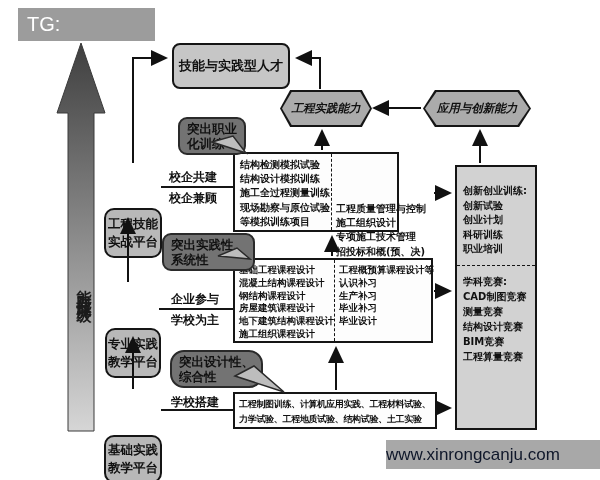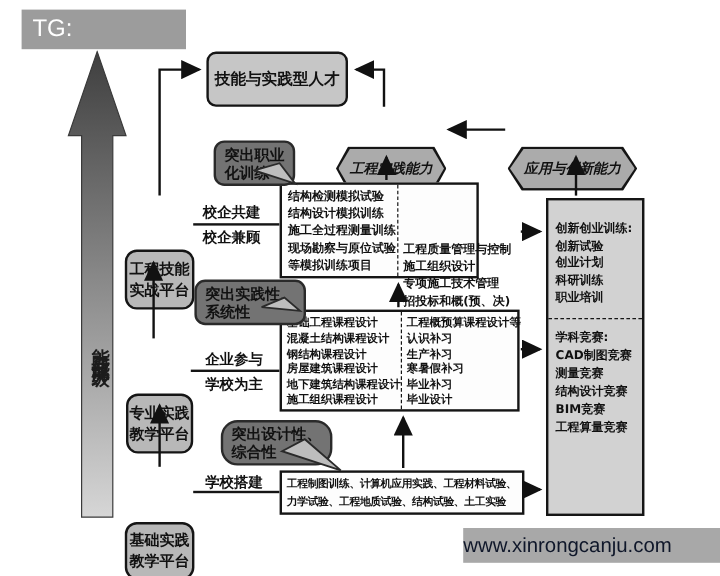--- a/index.html
+++ b/index.html
@@ -21,21 +21,21 @@
     color:#1c1c1c;letter-spacing:3px;text-align:center;
   }
   
   .goal{
     position:absolute;left:172px;top:43px;width:118px;height:46px;background:#c6c6c6;
     border:2px solid #151515;border-radius:8px;box-sizing:border-box;
     display:flex;align-items:center;justify-content:center;
     font-size:13px;font-weight:700;
   }
   
-  .hex{position:absolute;height:37px;margin-top:32px;}
+  .hex{position:absolute;height:37px;}
   .hex-bg,.hex-fill{position:absolute;clip-path:polygon(11% 0%,89% 0%,100% 50%,89% 100%,11% 100%,0% 50%);}
   .hex-bg{inset:0;background:#151515;}
   .hex-fill{inset:2px;background:#ababab;}
   .hex-label{
     position:absolute;inset:0;display:flex;align-items:center;justify-content:center;
     font-size:11.5px;font-weight:700;font-style:italic;
   }
   
   .platform{
     position:absolute;background:#b8b8b8;border:2.5px solid #151515;border-radius:10px;
@@ -160,21 +160,20 @@
       <div class="ln">混凝土结构课程设计</div>
       <div class="ln">钢结构课程设计</div>
       <div class="ln">房屋建筑课程设计</div>
       <div class="ln">地下建筑结构课程设计</div>
       <div class="ln">施工组织课程设计</div>
     </div>
     <div class="col col-r">
       <div class="ln">工程概预算课程设计等</div>
       <div class="ln">认识补习</div>
       <div class="ln">生产补习</div>
-      <div class="ln">寒暑假补习</div>
       <div class="ln">毕业补习</div>
       <div class="ln">毕业设计</div>
     </div>
   </div>
 
   <div class="cbox basicbox">
     <div class="ln">工程制图训练、计算机应用实践、工程材料试验、</div>
     <div class="ln">力学试验、工程地质试验、结构试验、土工实验</div>
   </div>
 
@@ -197,21 +196,21 @@
   </div>
 
   <div class="callout" style="left:178px;top:117px;">
     <div class="ln">突出职业</div>
     <div class="ln">化训练</div>
   </div>
   <div class="callout" style="left:162px;top:233px;">
     <div class="ln">突出实践性、</div>
     <div class="ln">系统性</div>
   </div>
-  <div class="callout" style="left:184px;top:350px;border-radius:14px;">
+  <div class="callout" style="left:170px;top:350px;border-radius:14px;">
     <div class="ln">突出设计性、</div>
     <div class="ln">综合性</div>
   </div>
 
   <svg class="overlay" width="600" height="480" viewBox="0 0 600 480">
     <defs>
       <marker id="arw" markerWidth="9" markerHeight="8" refX="7.5" refY="4" orient="auto">
         <path d="M0,0 L8.5,4 L0,8 Z" fill="#111"></path>
       </marker>
     </defs>

